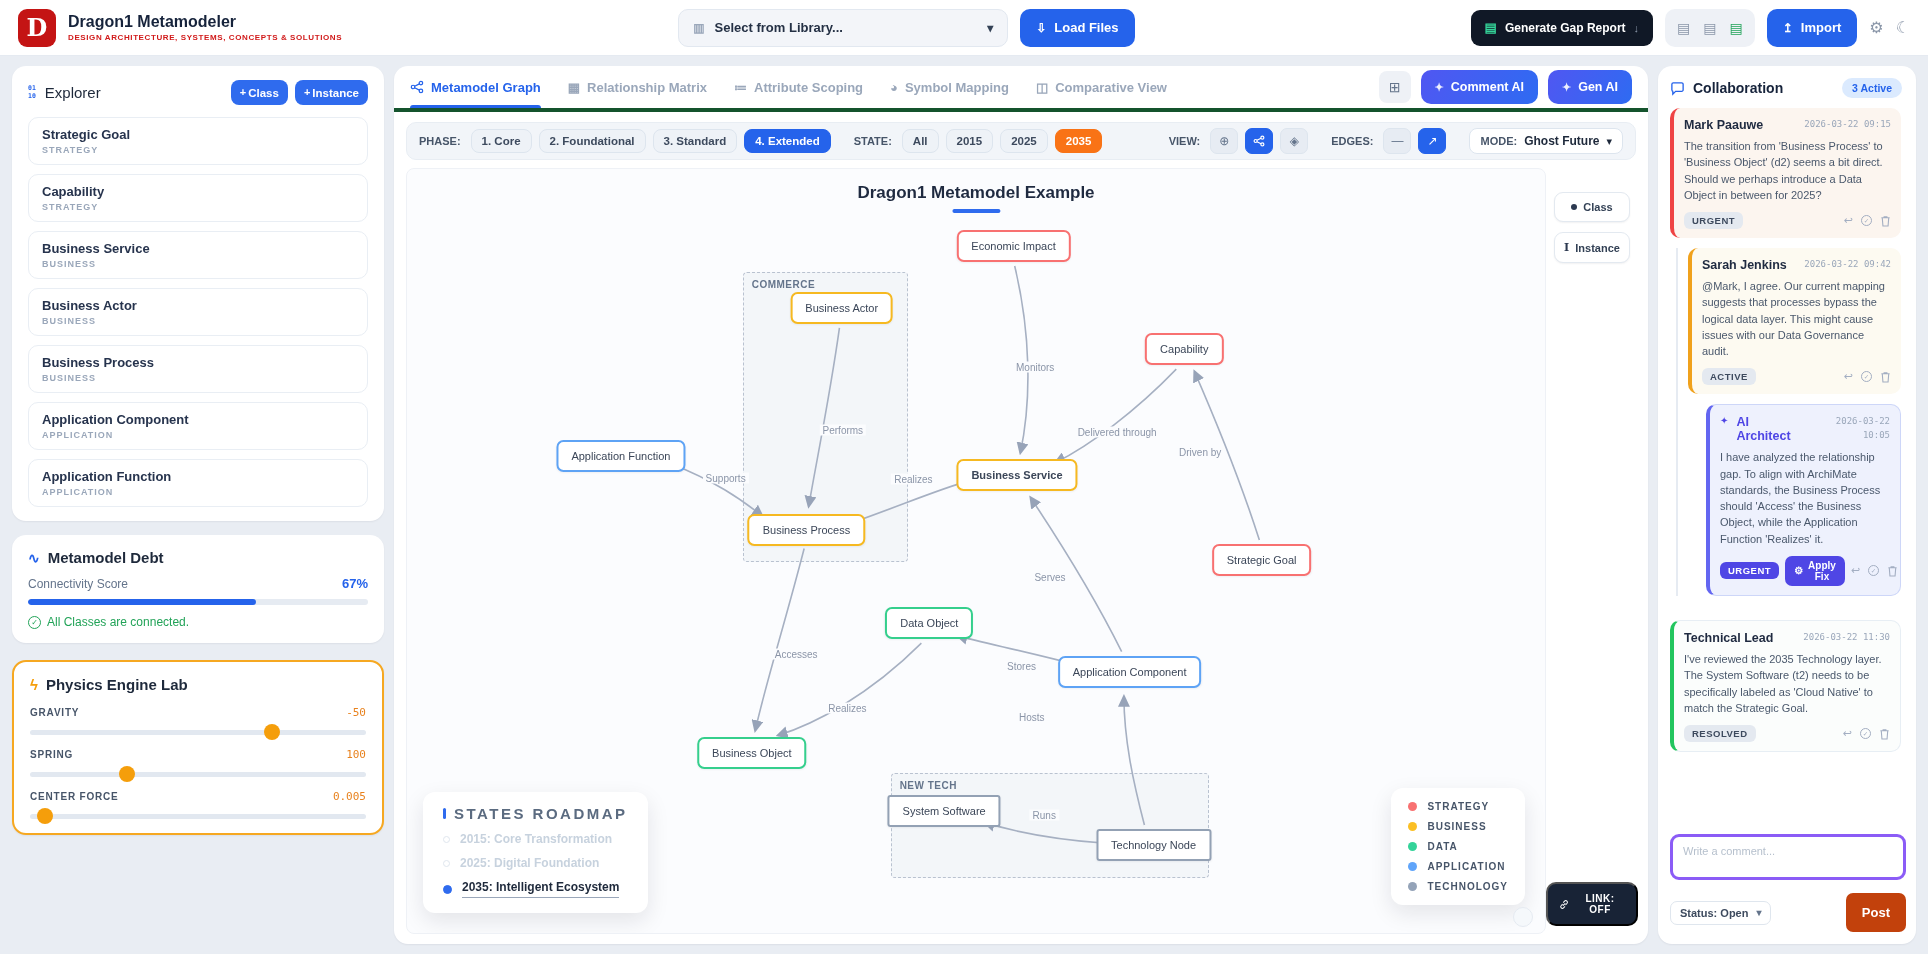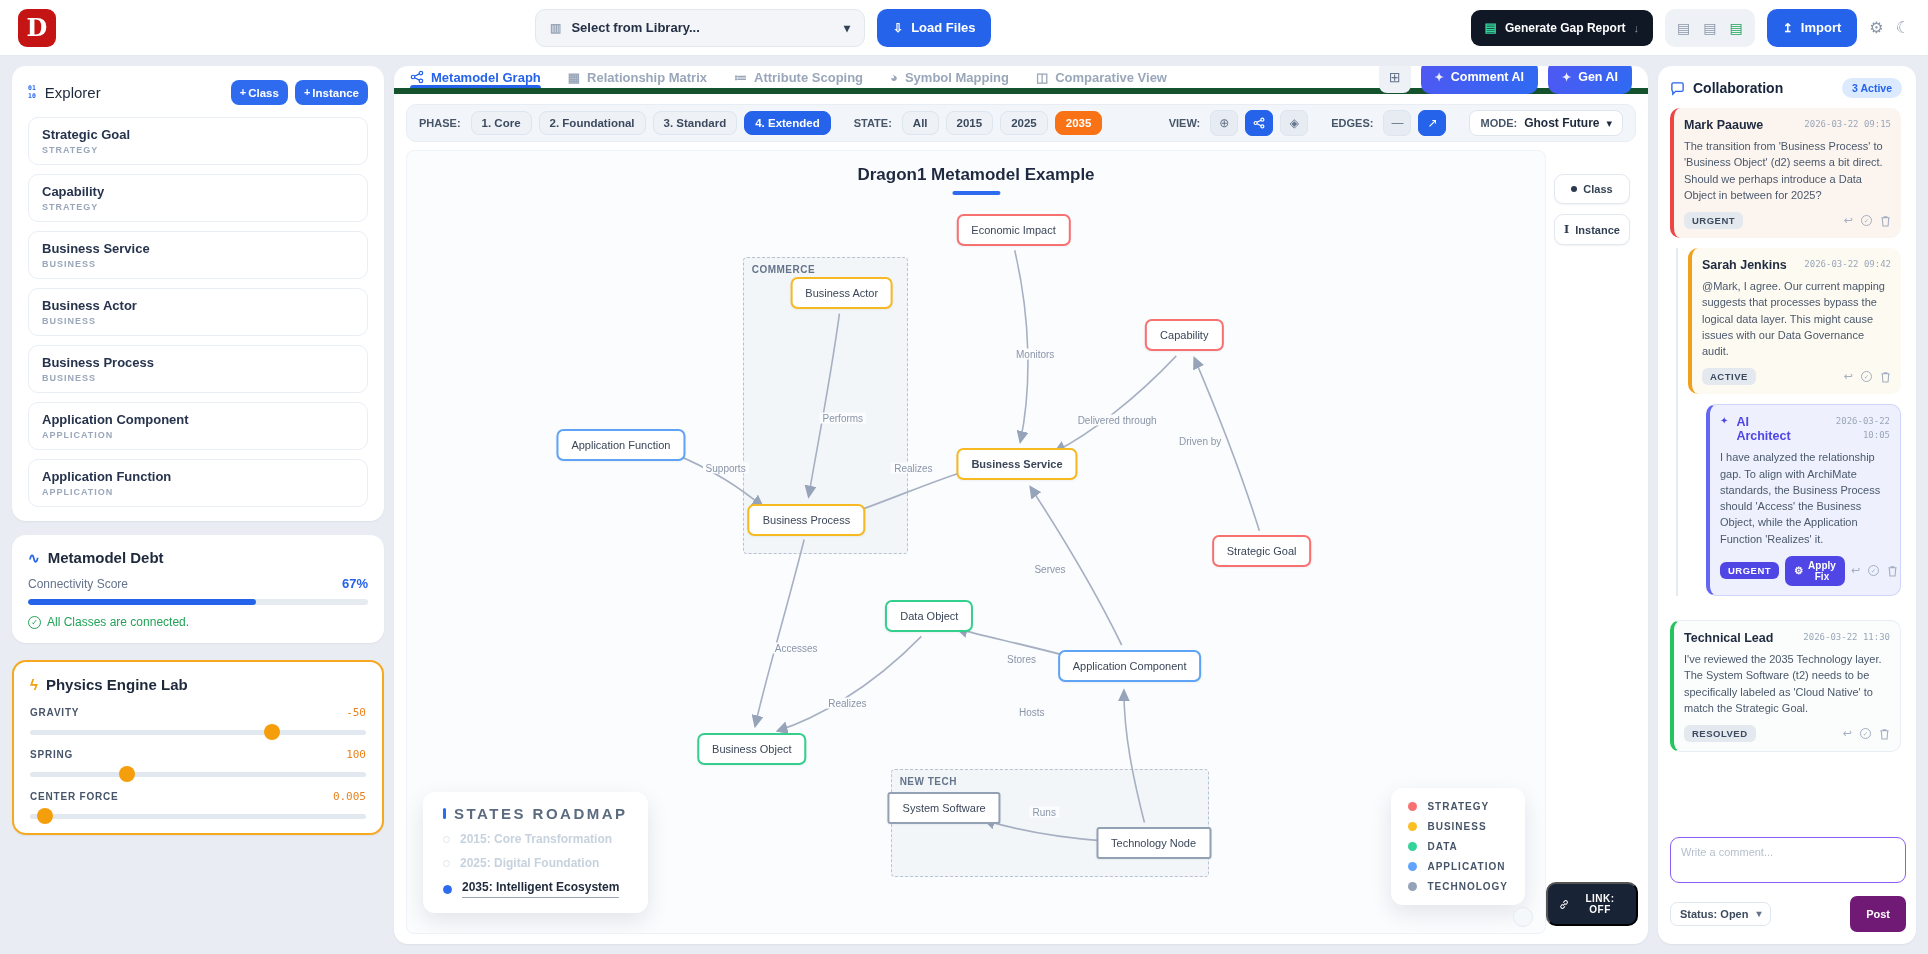--- a/index.html
+++ b/index.html
@@ -68,21 +68,21 @@
   .s-val{margin-left:auto;font-family:"DejaVu Sans Mono",monospace;font-size:11px;color:#e8821e}
   .s-track{margin-top:11px;height:5px;border-radius:3px;background:#e2e8f0;position:relative;cursor:pointer}
   .s-thumb{position:absolute;top:-6px;width:16px;height:16px;border-radius:50%;background:#f59e0b}
   .p-btns{margin-top:18px;display:flex;gap:10px}
   .p-btn{flex:1;border-radius:9px;padding:10px 0;font-size:11px;font-weight:800;letter-spacing:1px;color:#334155;border:1px solid transparent;cursor:pointer;text-align:center}
   .p-btn.redraw{background:#d9e7fb}
   .p-btn.freeze{background:#eef1f6;border-color:#e2e8f0}
 
   
   .center{flex:1;margin:0 10px;background:#fff;border-radius:14px;box-shadow:0 1px 2px rgba(15,23,42,.06);display:flex;flex-direction:column;overflow:hidden}
-  .tabs{height:28px;display:flex;align-items:center;gap:27px;padding:0 16px;border-bottom:6px solid #14532d}
+  .tabs{height:46px;display:flex;align-items:center;gap:27px;padding:0 16px;border-bottom:4px solid #14532d}
   .tab{display:flex;align-items:center;gap:7px;font-size:13px;font-weight:600;color:#9aa7ba;cursor:pointer;height:100%;position:relative}
   .tab .tic{font-size:13px}
   .tab.active{color:#2563eb;font-weight:700}
   .tab.active::after{content:"";position:absolute;left:0;right:0;bottom:0;height:3px;border-radius:3px 3px 0 0;background:#2563eb}
   .tabs-right{margin-left:auto;display:flex;align-items:center;gap:10px}
   .grid-btn{width:32px;height:32px;border-radius:8px;background:#eef1f6;display:grid;place-items:center;color:#64748b;font-size:14px;cursor:pointer}
   .ai-btn{background:linear-gradient(120deg,#5057f2,#2e6bf2);color:#fff;border:none;border-radius:10px;height:34px;padding:0 14px;font-size:12.5px;font-weight:700;display:flex;align-items:center;gap:7px;cursor:pointer}
   .ai-btn .sp{font-size:11px;opacity:.9}
 
   
@@ -159,33 +159,37 @@
   .a-check{width:11px;height:11px;border:1.2px solid #a3aec2;border-radius:50%;display:inline-grid;place-items:center;font-size:6.5px;cursor:pointer}
   .a-check::before{content:"✓"}
   .c1{background:#fcf5ef;border-left-color:#ef4444}
   .thread{border-left:2px solid #e6ebf2;margin-left:6px;padding-left:10px}
   .c2{background:#fdfaf1;border-left-color:#f0a11c}
   .c3{background:#eef1fd;border:1px solid #cdd6f8;border-left:4px solid #6366f1;margin-left:18px}
   .c3 .cm-author{color:#4f46e5}
   .ai-spark{color:#4f46e5;font-size:10px;margin-right:2px}
   .c4{background:#fbfdfc;border:1px solid #e7eef4;border-left:4px solid #22c55e;margin-top:24px}
   .composer{margin-top:8px}
-  .composer textarea{width:100%;height:46px;border:1px solid #8b5cf6;border-radius:9px;padding:8px 10px;font-size:11px;font-family:"Liberation Sans",sans-serif;color:#334155;resize:none;outline:none}
+  .composer textarea{width:100%;height:46px;border:3px solid #8b5cf6;border-radius:9px;padding:8px 10px;font-size:11px;font-family:"Liberation Sans",sans-serif;color:#334155;resize:none;outline:none}
   .composer textarea::placeholder{color:#b6c0cd}
   .cp-row{margin-top:9px;display:flex;align-items:center}
   .status-sel{border:1px solid #dfe6ee;border-radius:7px;padding:5px 9px;font-size:11px;font-weight:600;color:#3d4a5e;background:#fff;display:flex;align-items:flex-start;gap:8px;cursor:pointer}
   .status-sel::after{content:"▾";font-size:10px;color:#64748b}
-  .post-btn{margin-left:auto;background:#701a75;color:#fff;border:none;border-radius:7px;padding:12px 16px;font-size:11px;font-weight:800;cursor:pointer}
+  .post-btn{margin-left:auto;background:#c2410c;color:#fff;border:none;border-radius:7px;padding:12px 16px;font-size:13px;font-weight:800;cursor:pointer}
 </style>
 </head>
 <body>
 
 <div class="header">
   <div class="brand">
     <div class="logo">D</div>
+    <div>
+      <div class="brand-title">Dragon1 Metamodeler</div>
+      <div class="brand-sub">DESIGN ARCHITECTURE, SYSTEMS, CONCEPTS &amp; SOLUTIONS</div>
+    </div>
   </div>
   <div class="header-mid">
     <div class="lib-select">
       <span class="ic">▥</span>
       <span>Select from Library...</span>
     </div>
     <button class="btn-blue">
       <span class="ic">⇩</span>
       <span>Load Files</span>
     </button>

